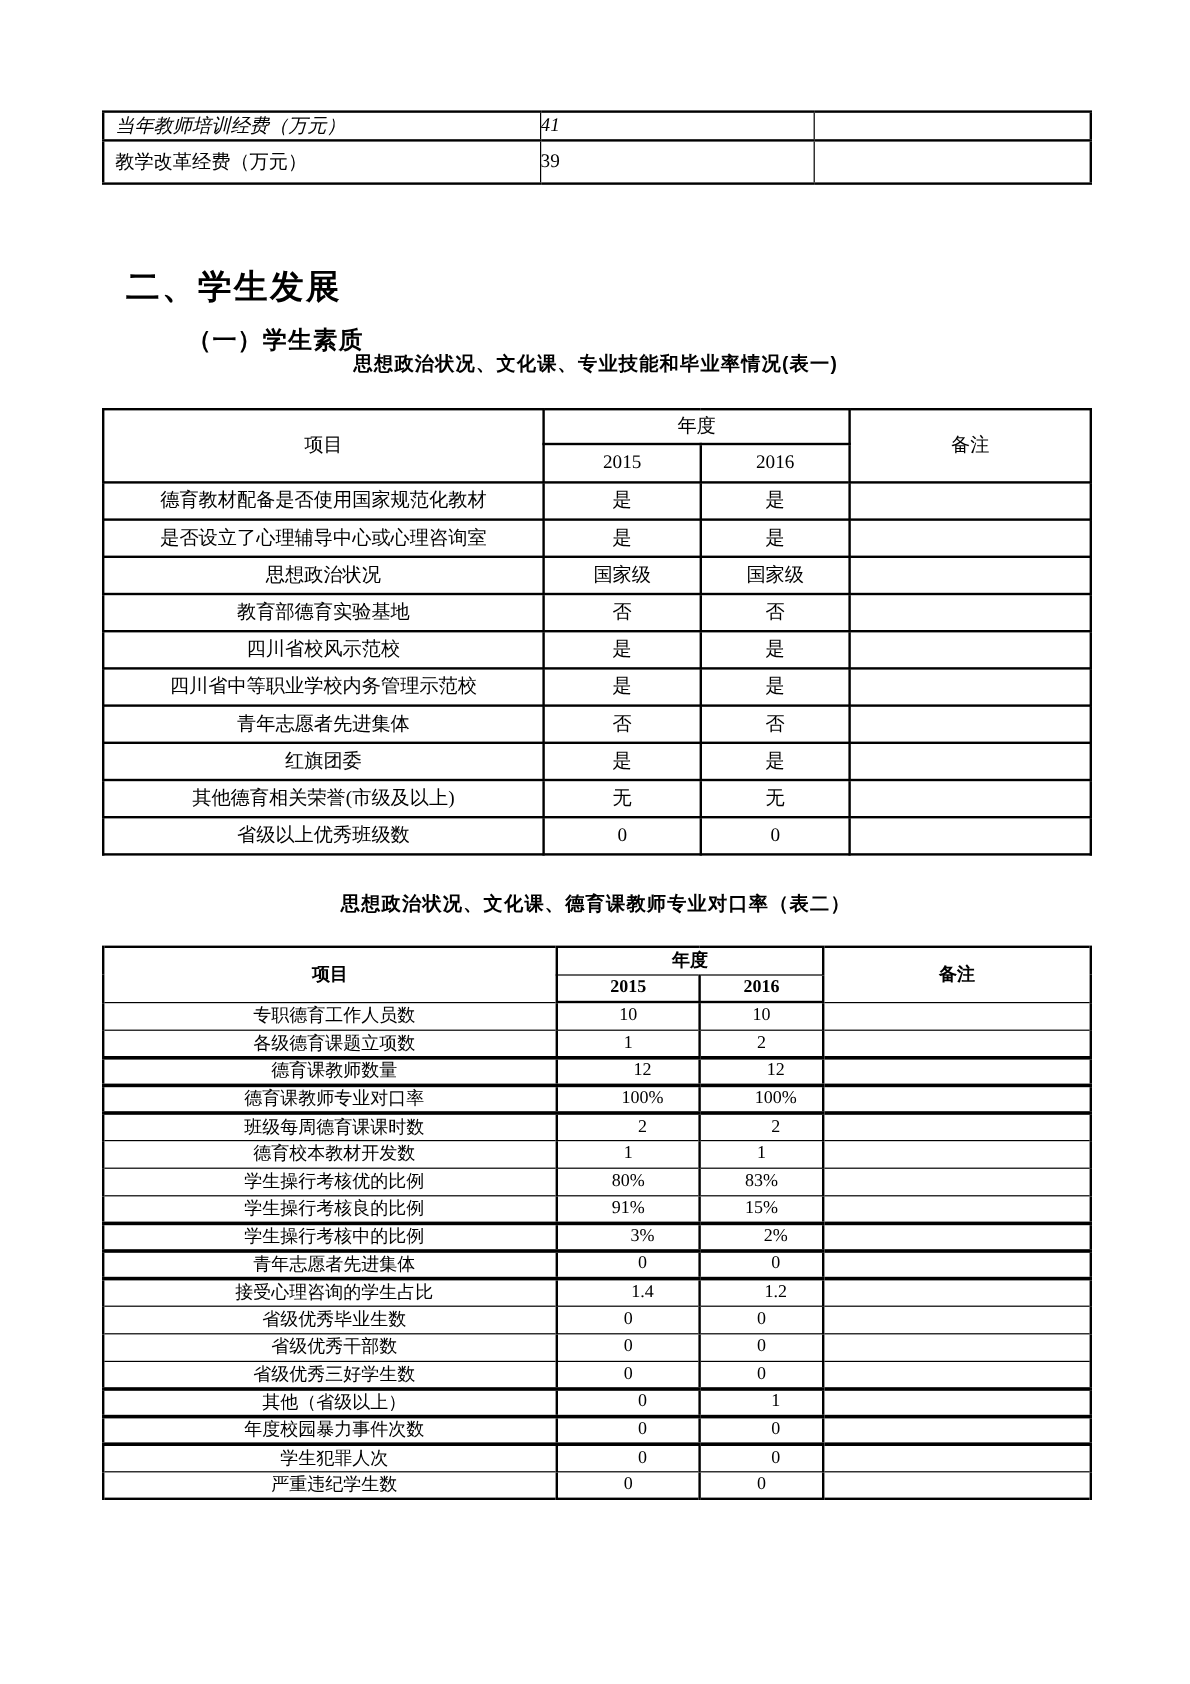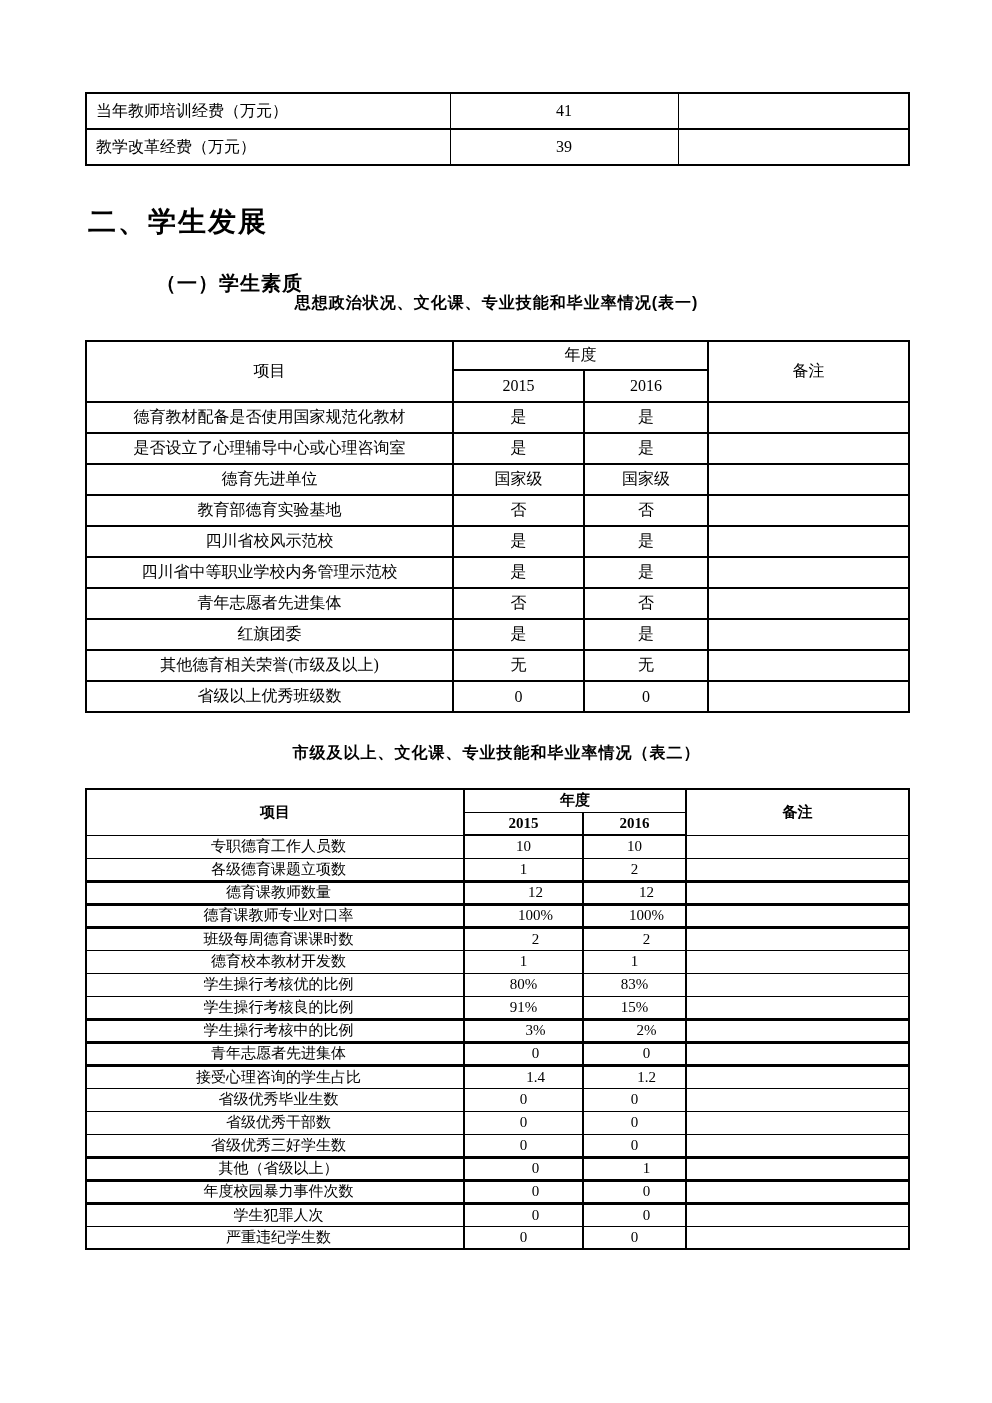--- a/index.html
+++ b/index.html
@@ -10,27 +10,27 @@
   }
   .page{position:absolute;inset:0;background:#fff;}
 
   table.tbl{border-collapse:collapse;position:absolute;table-layout:fixed;background:#fff;}
   table.tbl td{padding:0;overflow:hidden;vertical-align:middle;}
 
   
   #t0{left:85px;top:92px;width:823px;border:2px solid #000;font-size:16px;}
   #t0 td{border:1px solid #000;border-top-width:2px;border-bottom-width:2px;}
   #t0 td.lbl{text-align:left;padding-left:9px;}
-  #t0 td.val{text-align:center;}
+  #t0 td.val{text-align:left;}
   #t0 tr{height:36px;}
-  #t0 tr.r0{height:36px;}
+  #t0 tr.r0{height:24px;font-style:italic;}
 
   
   .sec{
-    position:absolute;left:88px;top:203px;margin:0;
+    position:absolute;left:88px;top:203px;margin:17px;
     font-family:"Liberation Sans","DejaVu Sans",sans-serif;
     font-size:28px;font-weight:bold;letter-spacing:2px;
   }
   .sub{
     position:absolute;left:140px;top:254px;margin:16px;
     font-family:"Liberation Sans","DejaVu Sans",sans-serif;
     font-size:20px;font-weight:bold;letter-spacing:1px;
   }
   .ttitle{
     position:absolute;left:85px;width:823px;text-align:center;
@@ -109,21 +109,21 @@
         <td>是</td>
         <td></td>
       </tr>
       <tr class="dr">
         <td class="lbl">是否设立了心理辅导中心或心理咨询室</td>
         <td>是</td>
         <td>是</td>
         <td></td>
       </tr>
       <tr class="dr">
-        <td class="lbl">德育先进单位</td>
+        <td class="lbl">思想政治状况</td>
         <td>国家级</td>
         <td>国家级</td>
         <td></td>
       </tr>
       <tr class="dr">
         <td class="lbl">教育部德育实验基地</td>
         <td>否</td>
         <td>否</td>
         <td></td>
       </tr>
@@ -159,21 +159,21 @@
       </tr>
       <tr class="dr">
         <td class="lbl">省级以上优秀班级数</td>
         <td>0</td>
         <td>0</td>
         <td></td>
       </tr>
     </tbody>
   </table>
 
-  <div class="ttitle t2t">市级及以上、文化课、专业技能和毕业率情况（表二）</div>
+  <div class="ttitle t2t">思想政治状况、文化课、德育课教师专业对口率（表二）</div>
 
   <table class="tbl" id="t2">
     <colgroup>
         <col style="width:378px">
         <col style="width:119px">
         <col style="width:103px">
         <col style="width:223px">
       </colgroup>
     <tbody>
       <tr class="h1">

